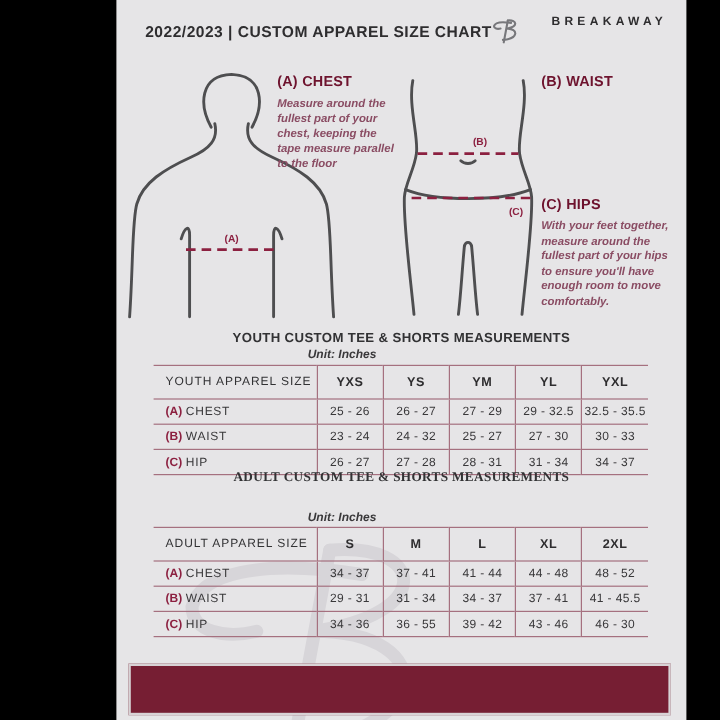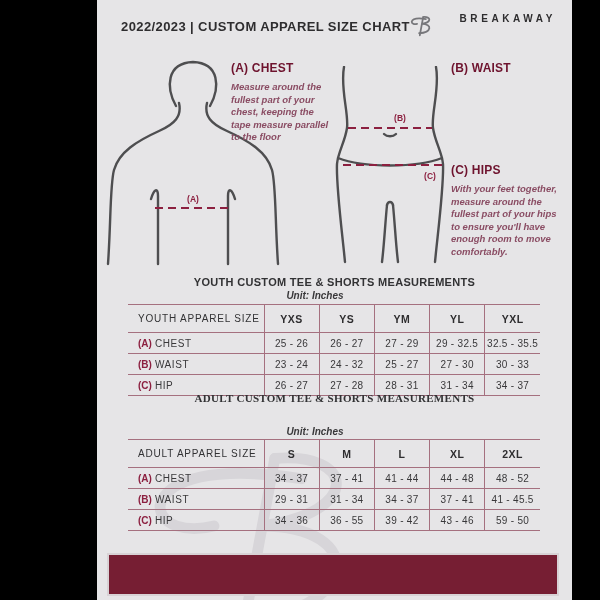--- a/index.html
+++ b/index.html
@@ -21,21 +21,21 @@
 
   
   .instr{position:absolute;}
   .instr h3{margin:0 0 6px 0;font-size:12px;font-weight:800;color:#6e132e;letter-spacing:.2px;}
   .instr p{margin:0;font-size:9.5px;font-style:italic;color:#8a4c63;line-height:12.5px;font-weight:600;}
 
   
   .sec-title{position:absolute;left:0;width:475px;text-align:center;font-size:11px;
              font-weight:800;color:#323234;letter-spacing:.3px;}
   .sec-unit{position:absolute;left:0;width:376px;text-align:center;font-size:10px;
-            font-style:italic;font-weight:700;color:#39383a;padding-left:30px;}
+            font-style:italic;font-weight:700;color:#39383a;}
   table.size-table{position:absolute;left:31px;width:412px;border-collapse:collapse;
                    table-layout:fixed;border-bottom:1.5px solid #a5707f;}
   table.size-table col.c0{width:136px;}
   table.size-table tr{border-top:1.5px solid #a5707f;}
   table.size-table th+th, table.size-table td+td{border-left:1.5px solid #a5707f;}
   table.size-table thead tr{height:28px;}
   table.size-table tbody tr{height:21px;}
   th.label-h{font-size:10px;font-weight:400;color:#323234;text-align:left;
              padding-left:10px;letter-spacing:.8px;}
   th.size-h{font-size:10.5px;font-weight:800;color:#2e2d2f;text-align:center;letter-spacing:.5px;}
@@ -200,21 +200,21 @@
           <td class="val">34 - 37</td>
           <td class="val">37 - 41</td>
           <td class="val">41 - 45.5</td>
         </tr>
         <tr>
           <td class="rlabel"><span class="pfx">(C)</span><span>HIP</span></td>
           <td class="val">34 - 36</td>
           <td class="val">36 - 55</td>
           <td class="val">39 - 42</td>
           <td class="val">43 - 46</td>
-          <td class="val">59 - 50</td>
+          <td class="val">46 - 30</td>
         </tr>
       </tbody>
     </table>
 
     <div class="footer-bar"></div>
 
   </div>
 </div>
 
 </body></html>

